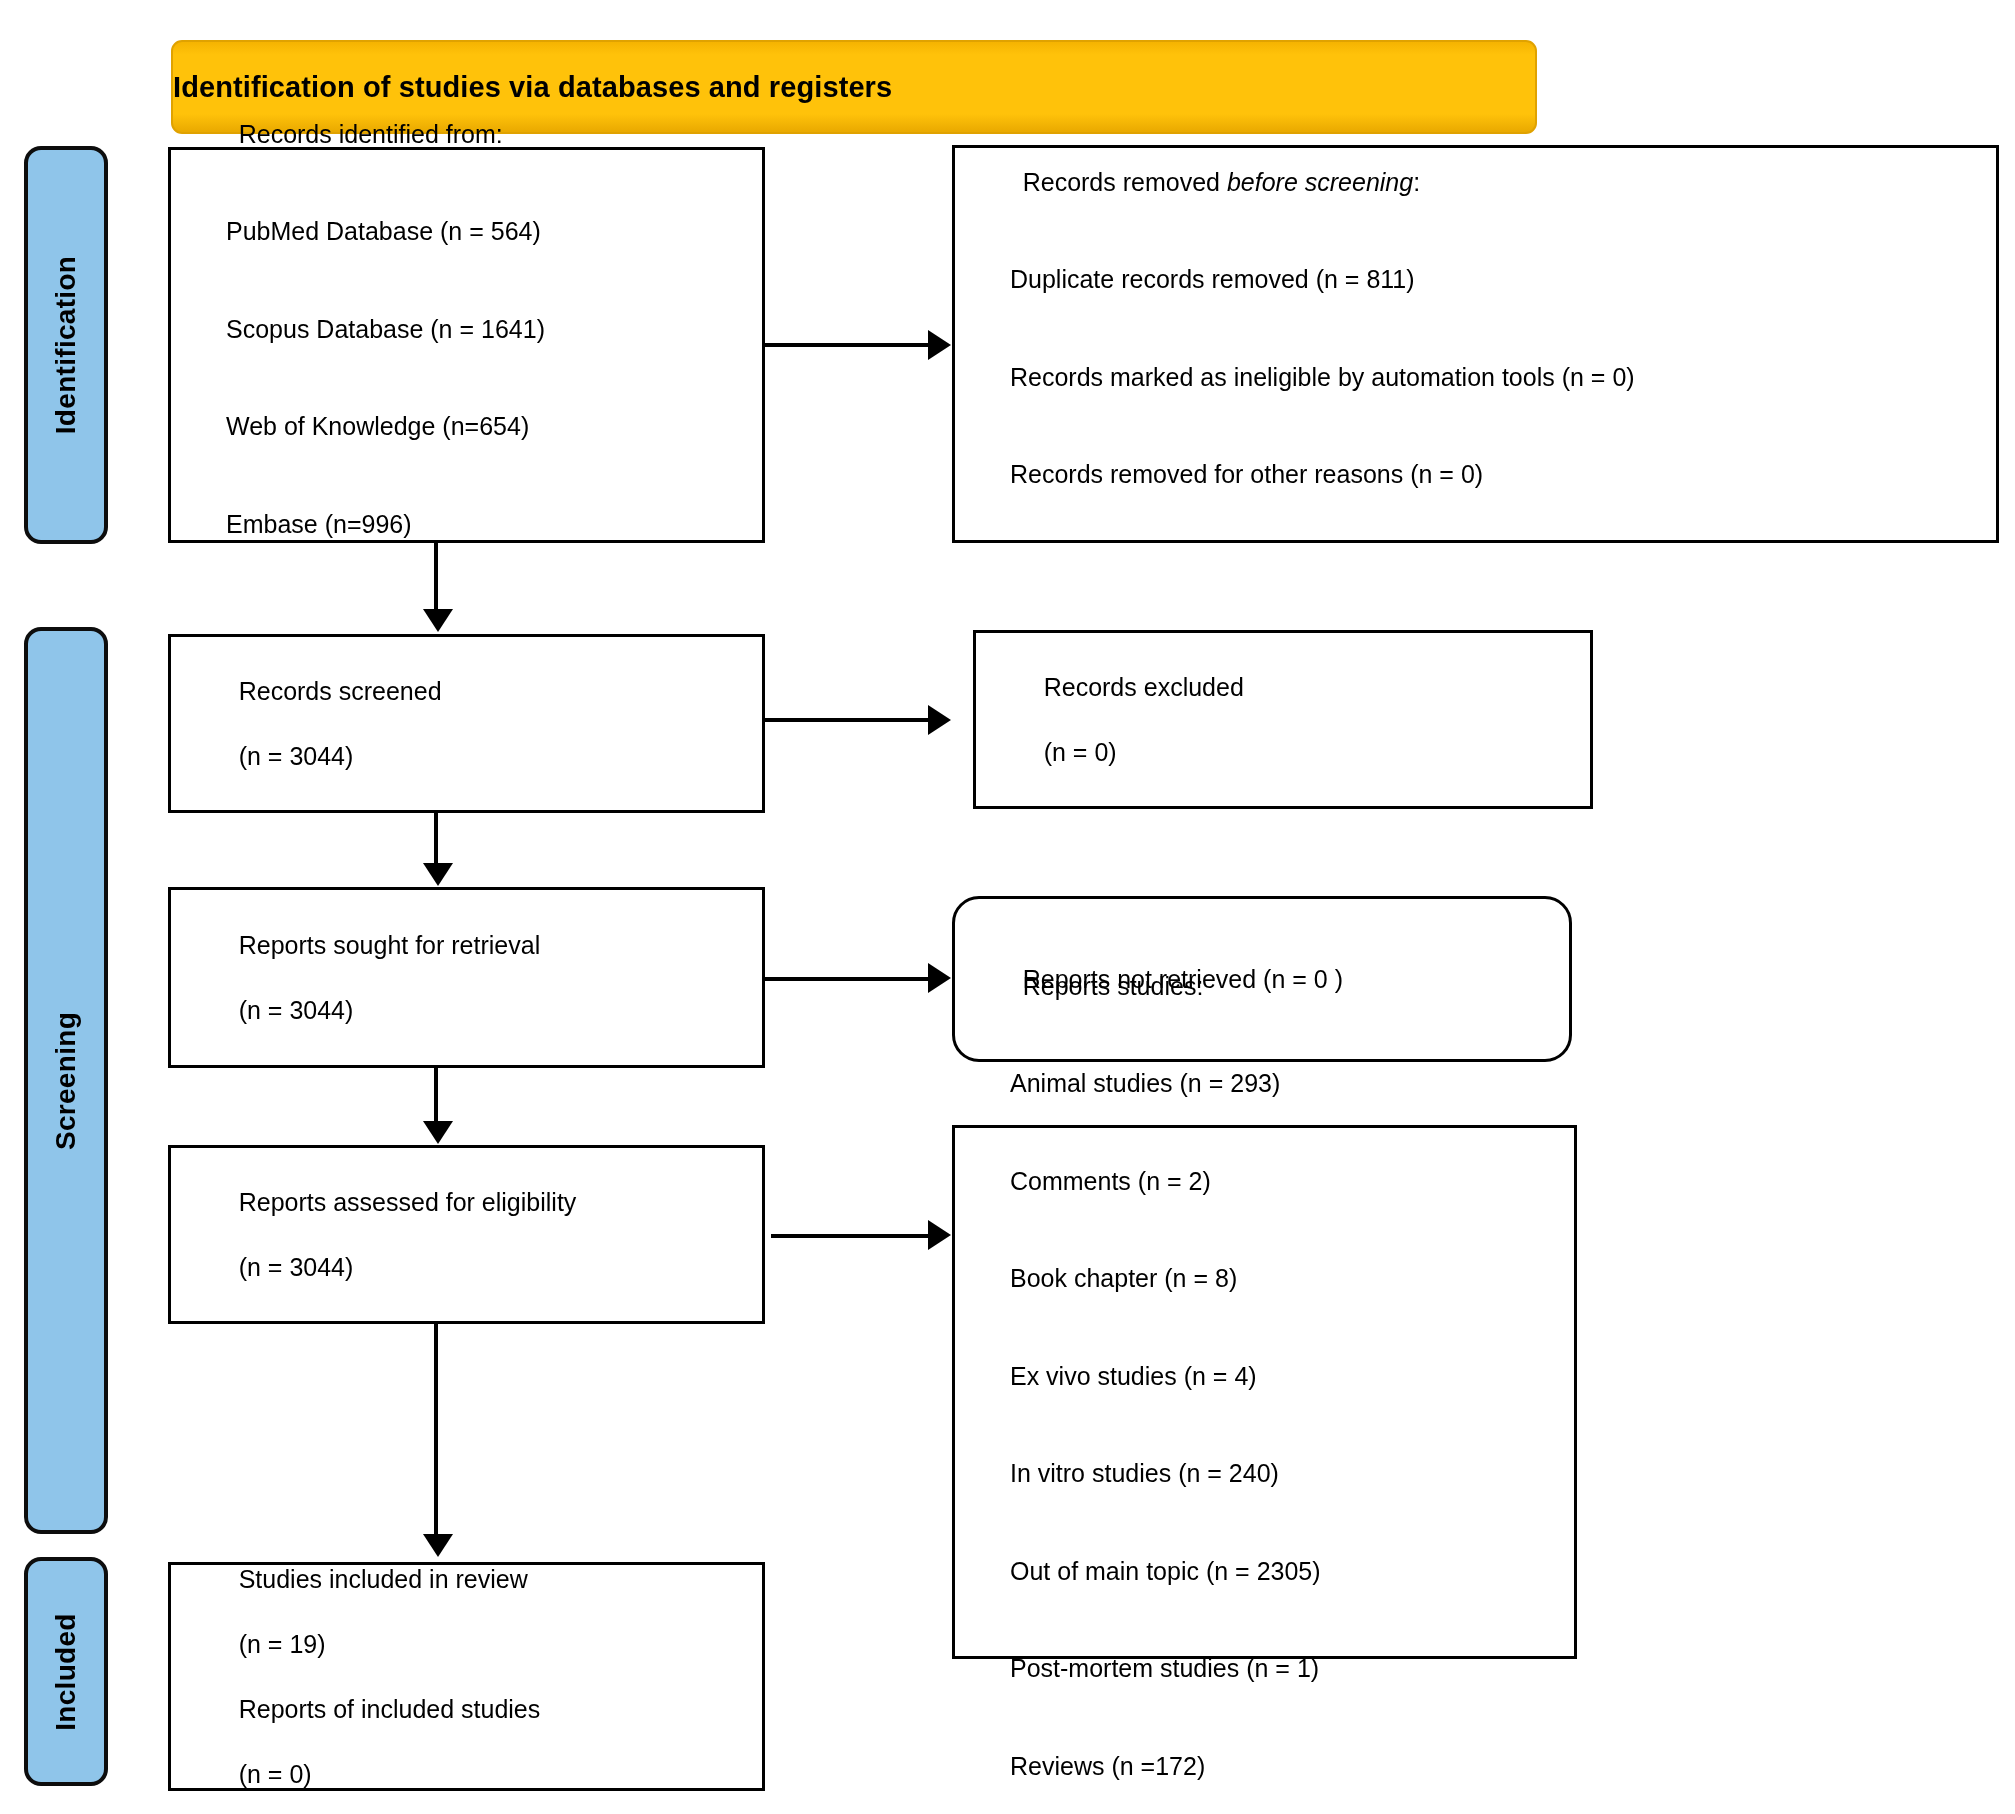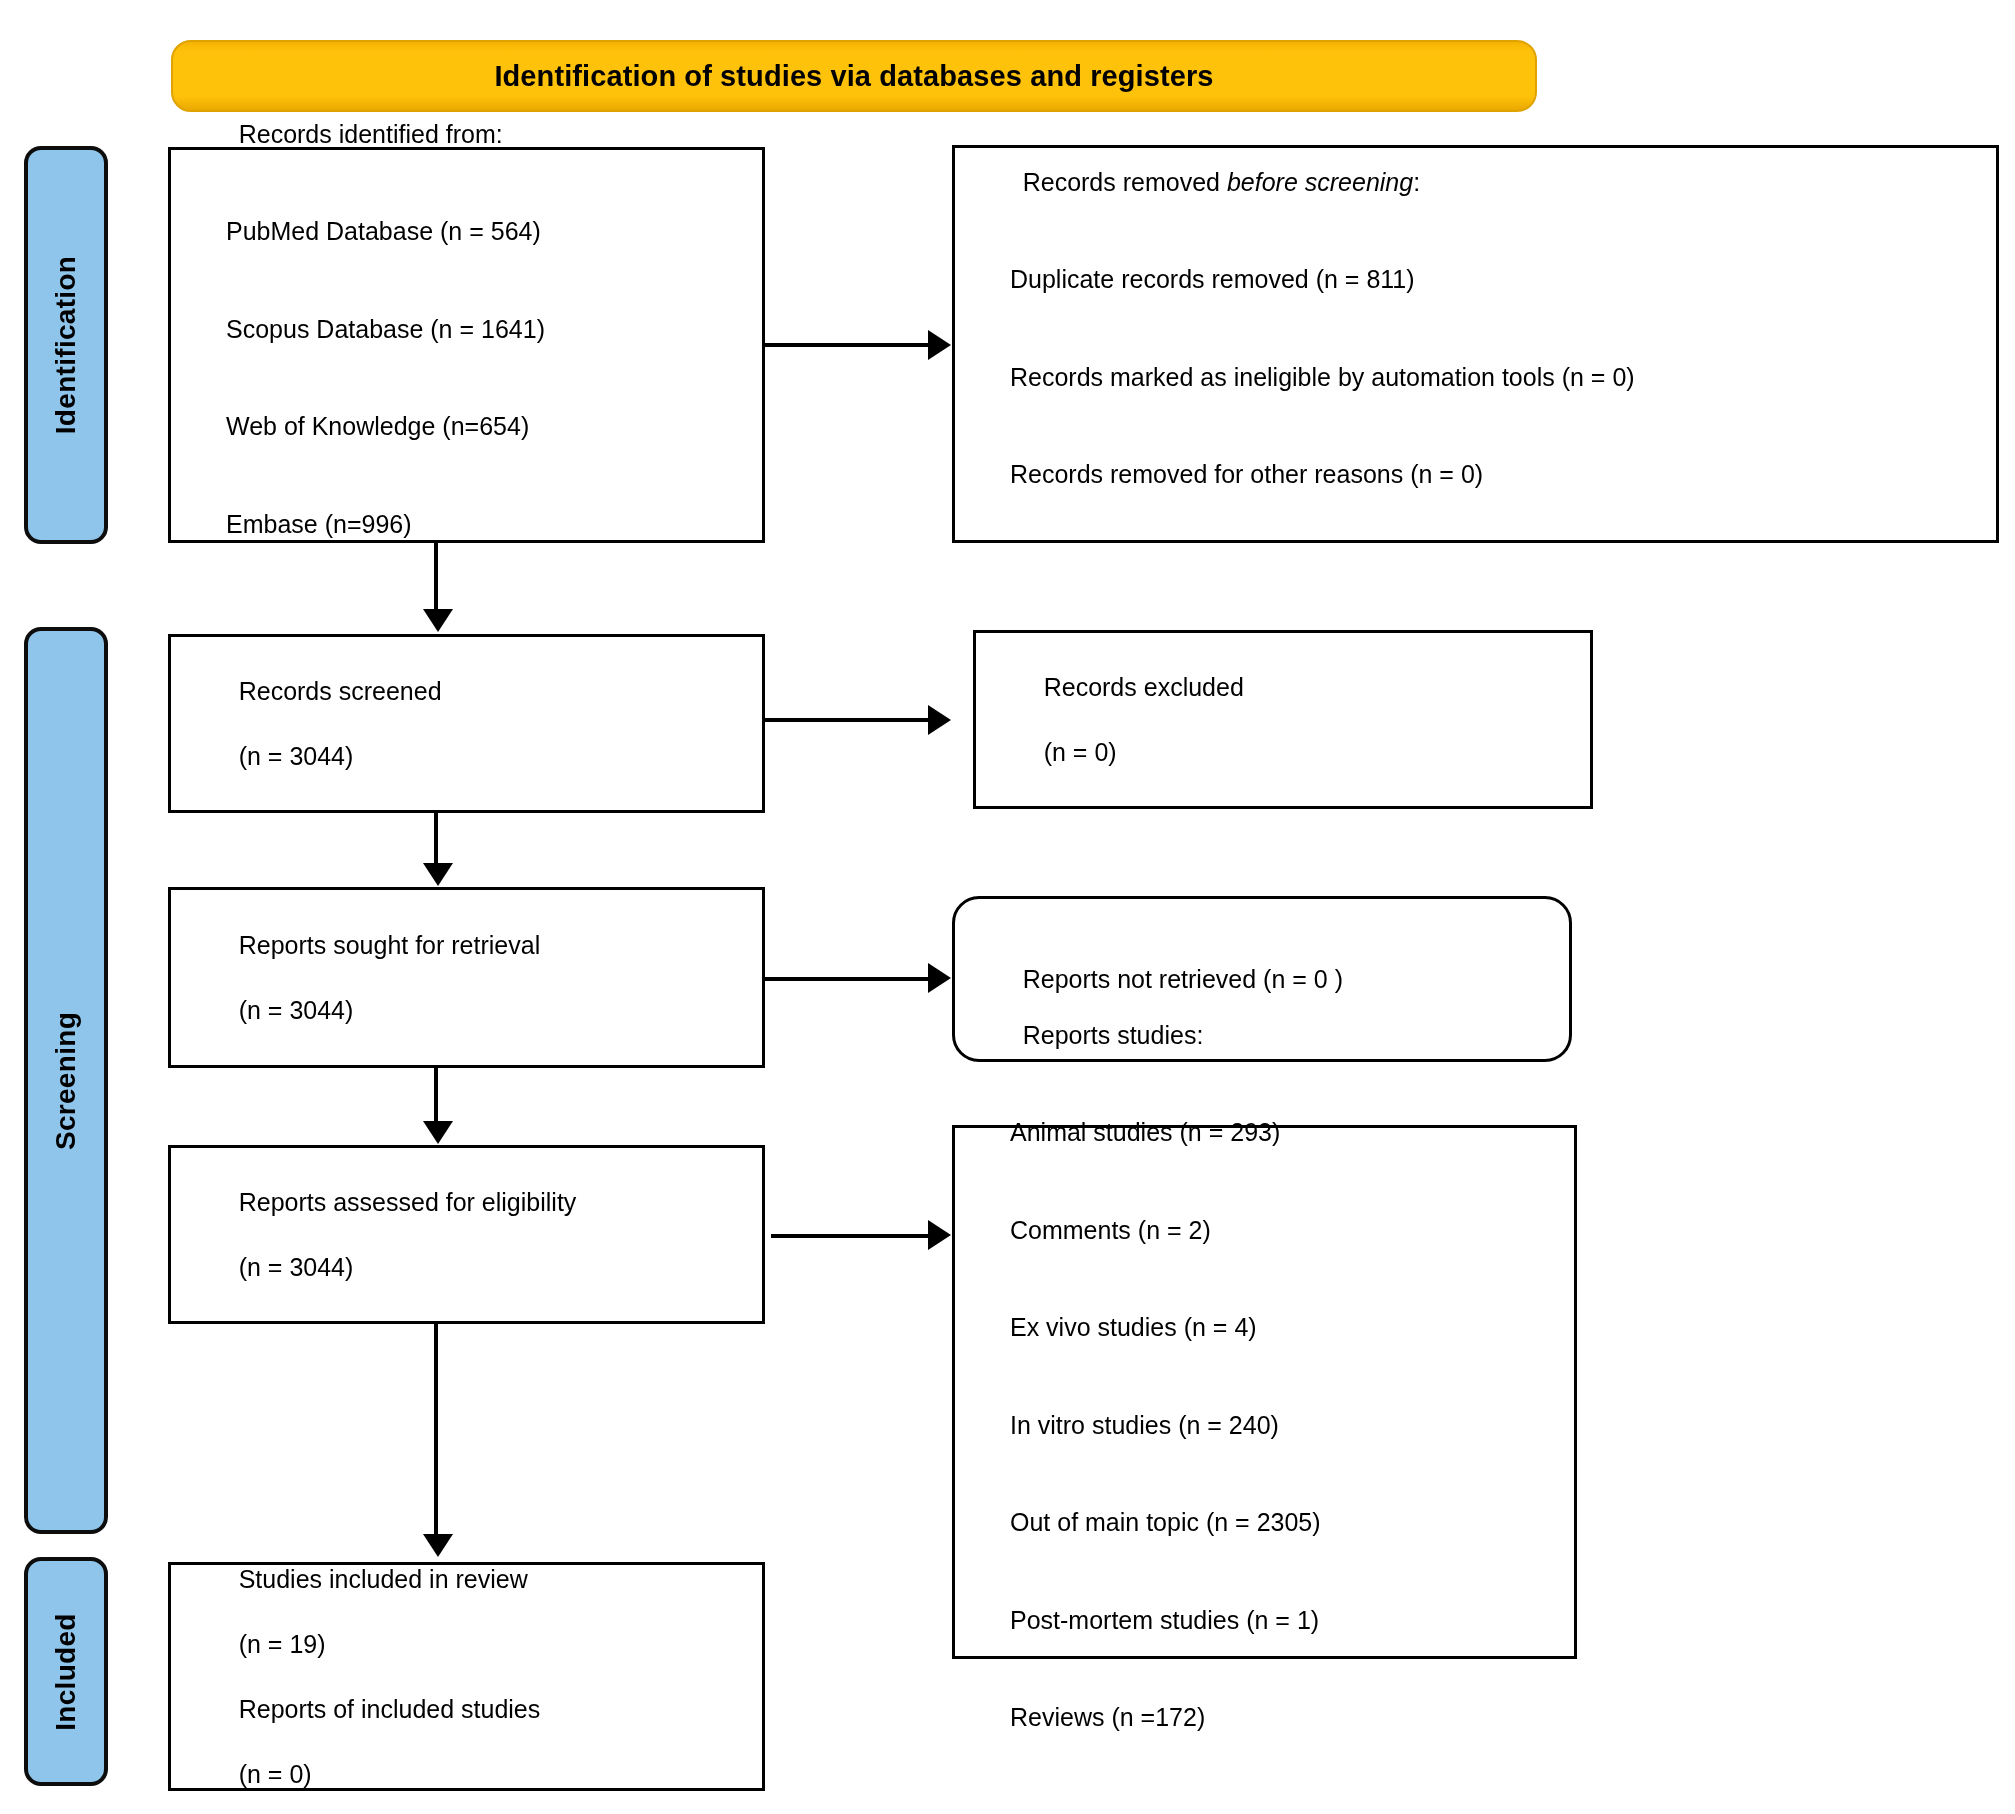--- a/index.html
+++ b/index.html
@@ -17,28 +17,27 @@
     background: #ffffff;
     overflow: hidden;
   }
 
   
   .banner {
     position: absolute;
     left: 171px;
     top: 40px;
     width: 1366px;
-    height: 72px;
+    height: 94px;
     background: linear-gradient(180deg,#f5b301 0%, #ffc20a 14%, #ffc20a 80%, #e9a900 100%);
     border: 2.5px solid #e0a200;
-    border-radius: 20px;
+    border-radius: 11px;
     box-sizing: border-box;
     display: flex;
     align-items: center;
-    justify-content: center;
   }
   .banner-title {
     font-size: 29px;
     font-weight: bold;
     color: #000000;
     letter-spacing: 0.1px;
     text-align: center;
   }
 
   
@@ -195,20 +194,21 @@
       <span>Reports assessed for eligibility</span><br>
       <span>(n = 3044)</span>
     </div>
   </div>
 
   <div class="box" id="box-repexcluded">
     <div class="box-text">
       <span>Reports studies:</span><br>
       <span class="indent">Animal studies (n = 293)</span>
       <span class="indent">Comments (n = 2)</span>
+      <span class="indent">Book chapter (n = 8)</span>
       <span class="indent">Ex vivo studies (n = 4)</span>
       <span class="indent">In vitro studies (n = 240)</span>
       <span class="indent">Out of main topic (n = 2305)</span>
       <span class="indent">Post-mortem studies (n = 1)</span>
       <span class="indent">Reviews (n =172)</span>
     </div>
   </div>
 
   <div class="box" id="box-included">
     <div class="box-text">

